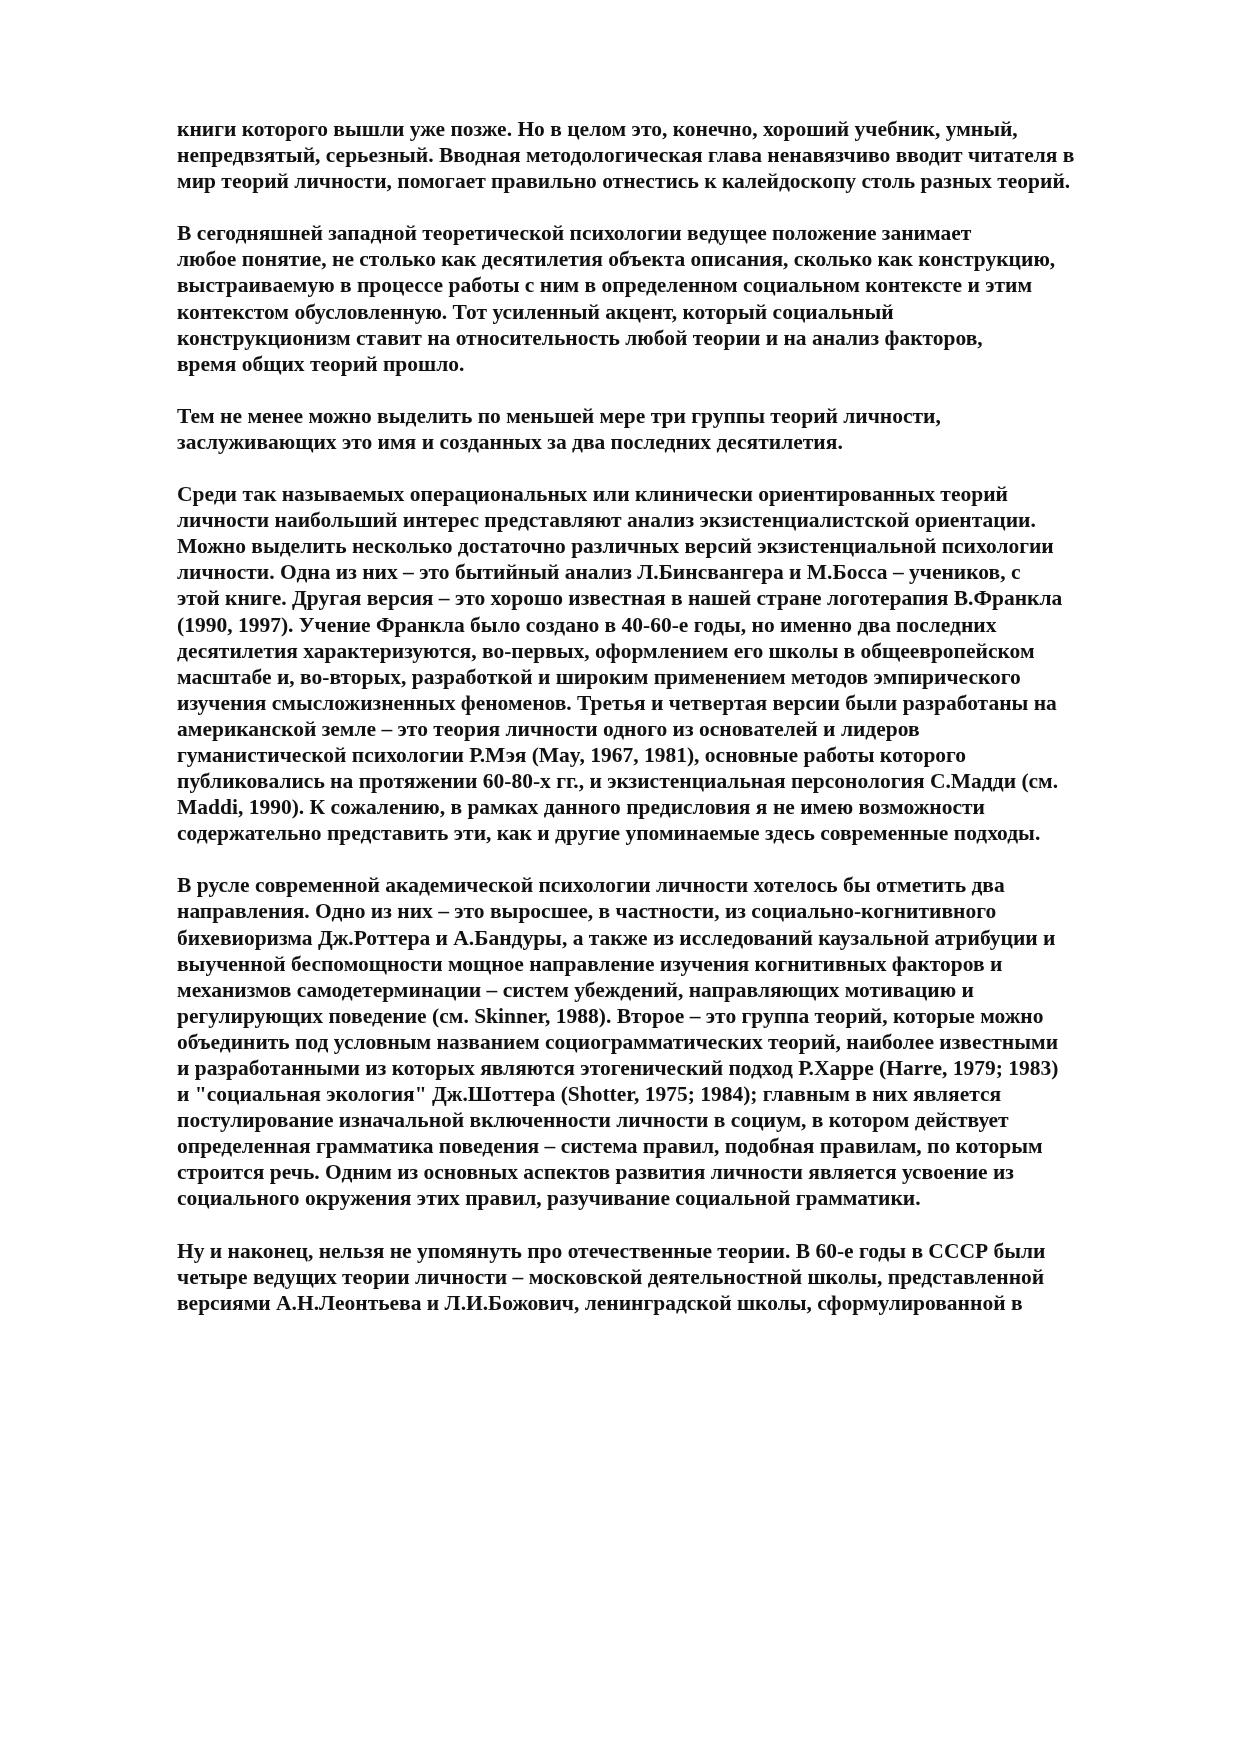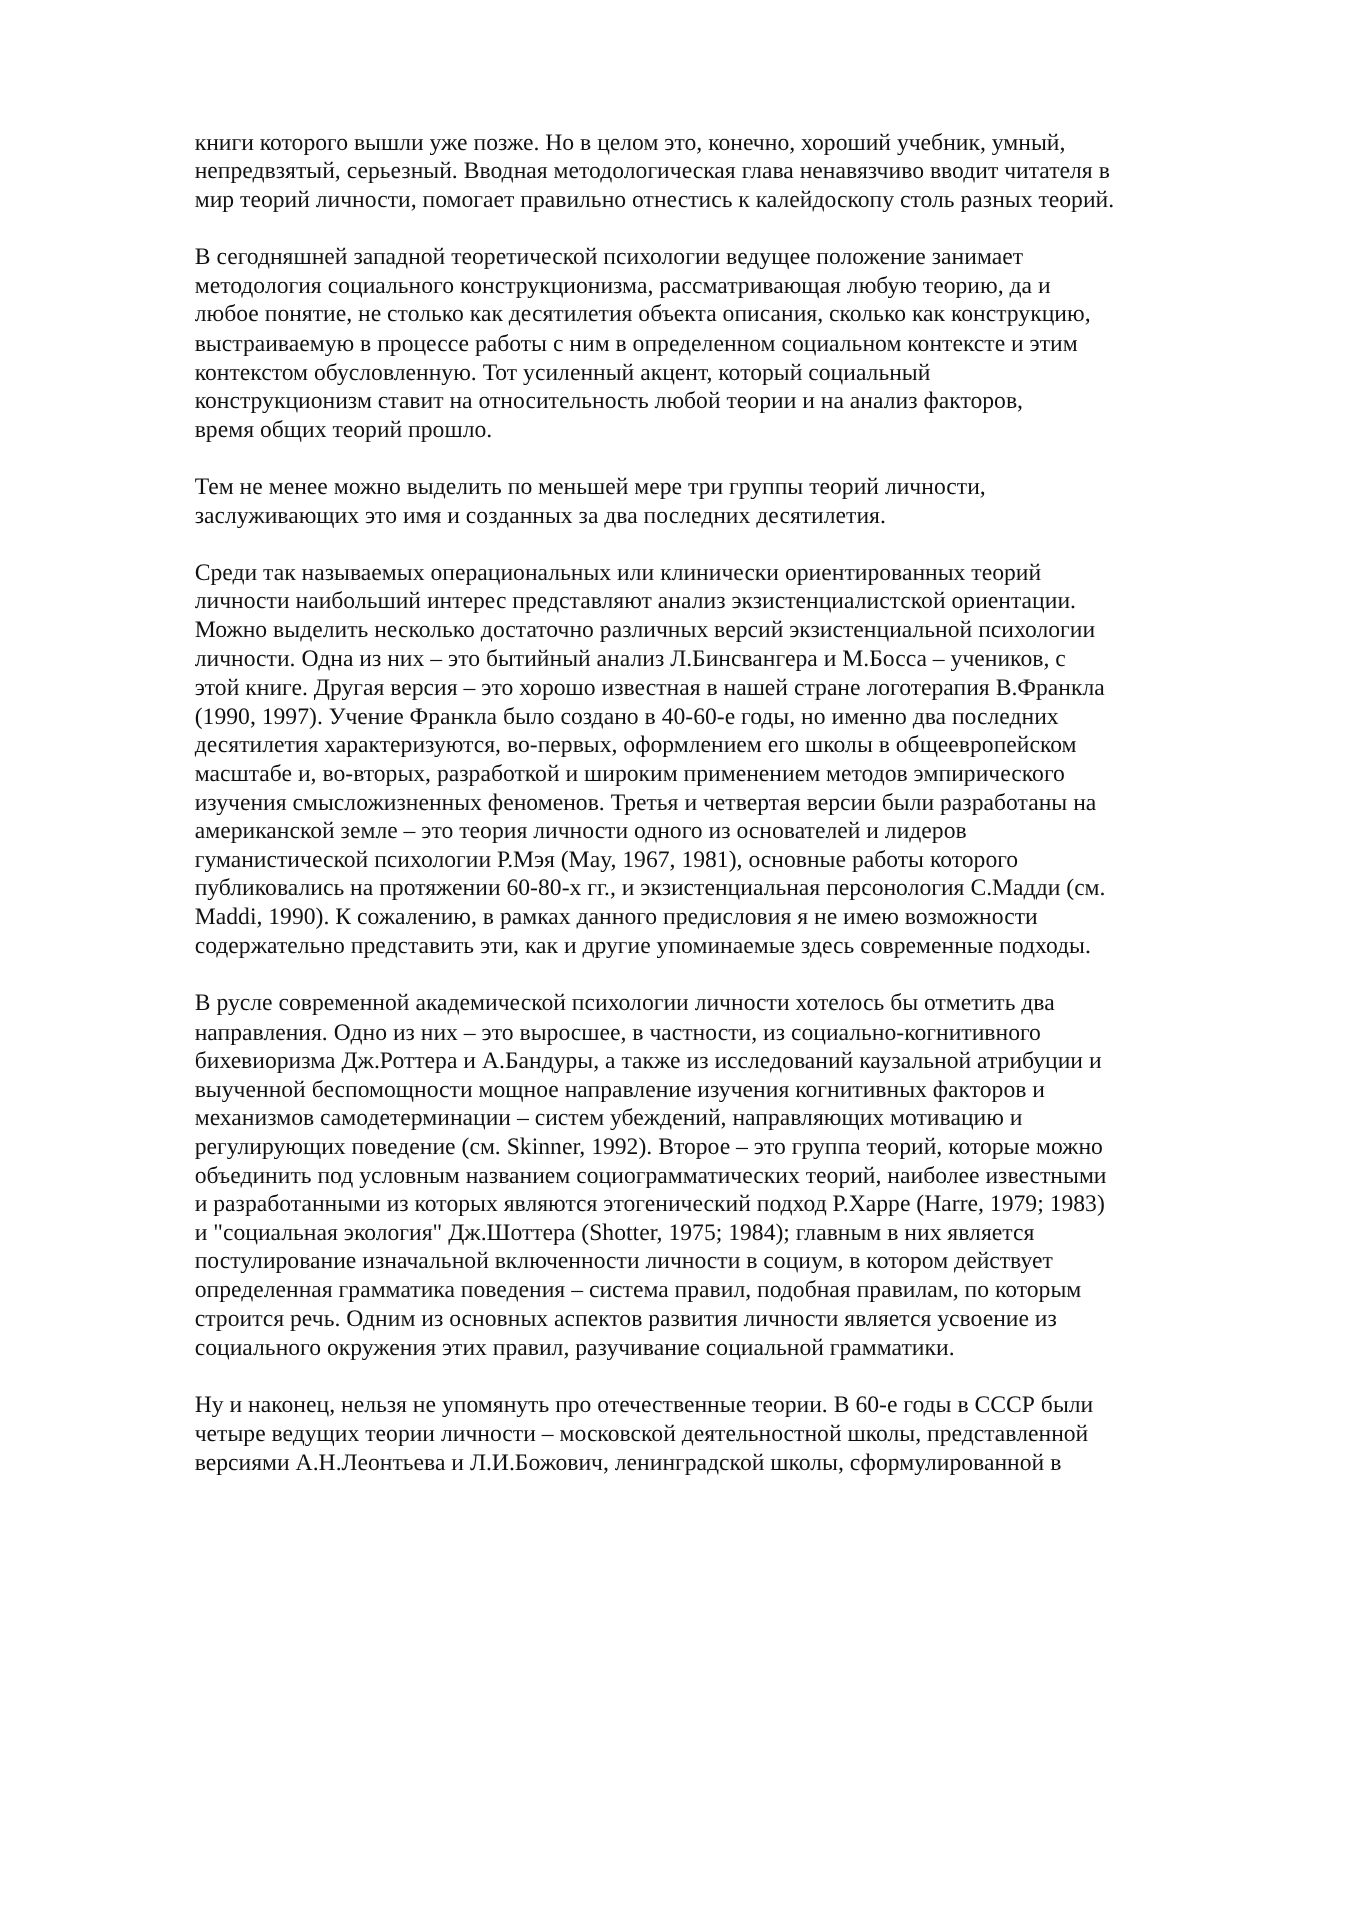--- a/index.html
+++ b/index.html
@@ -8,34 +8,33 @@
     position: absolute;
     left: 177px;
     top: 116px;
     width: 960px;
     font-family: "Liberation Serif", "DejaVu Serif", serif;
     font-size: 21.5px;
     line-height: 26.1px;
     color: #111111;
   }
   .para { margin: 0 0 26px 0; }
-  .line { display: block; white-space: nowrap; }
+  .line { display: block; white-space: nowrap; font-weight: bold; }
 </style>
 </head>
 <body>
 
 <div class="page" id="page">
     <p class="para">
       <span class="line">книги которого вышли уже позже. Но в целом это, конечно, хороший учебник, умный,</span>
       <span class="line">непредвзятый, серьезный. Вводная методологическая глава ненавязчиво вводит читателя в</span>
       <span class="line">мир теорий личности, помогает правильно отнестись к калейдоскопу столь разных теорий.</span>
     </p>
     <p class="para">
       <span class="line">В сегодняшней западной теоретической психологии ведущее положение занимает</span>
-      <span class="line">методология социального конструкционизма, рассматривающая любую теорию, да и</span>
       <span class="line">любое понятие, не столько как десятилетия объекта описания, сколько как конструкцию,</span>
       <span class="line">выстраиваемую в процессе работы с ним в определенном социальном контексте и этим</span>
       <span class="line">контекстом обусловленную. Тот усиленный акцент, который социальный</span>
       <span class="line">конструкционизм ставит на относительность любой теории и на анализ факторов,</span>
       <span class="line">время общих теорий прошло.</span>
     </p>
     <p class="para">
       <span class="line">Тем не менее можно выделить по меньшей мере три группы теорий личности,</span>
       <span class="line">заслуживающих это имя и созданных за два последних десятилетия.</span>
     </p>
@@ -54,21 +53,21 @@
       <span class="line">публиковались на протяжении 60-80-х гг., и экзистенциальная персонология С.Мадди (см.</span>
       <span class="line">Maddi, 1990). К сожалению, в рамках данного предисловия я не имею возможности</span>
       <span class="line">содержательно представить эти, как и другие упоминаемые здесь современные подходы.</span>
     </p>
     <p class="para">
       <span class="line">В русле современной академической психологии личности хотелось бы отметить два</span>
       <span class="line">направления. Одно из них – это выросшее, в частности, из социально-когнитивного</span>
       <span class="line">бихевиоризма Дж.Роттера и А.Бандуры, а также из исследований каузальной атрибуции и</span>
       <span class="line">выученной беспомощности мощное направление изучения когнитивных факторов и</span>
       <span class="line">механизмов самодетерминации – систем убеждений, направляющих мотивацию и</span>
-      <span class="line">регулирующих поведение (см. Skinner, 1992). Второе – это группа теорий, которые можно</span>
+      <span class="line">регулирующих поведение (см. Skinner, 1988). Второе – это группа теорий, которые можно</span>
       <span class="line">объединить под условным названием социограмматических теорий, наиболее известными</span>
       <span class="line">и разработанными из которых являются этогенический подход Р.Харре (Harre, 1979; 1983)</span>
       <span class="line">и "социальная экология" Дж.Шоттера (Shotter, 1975; 1984); главным в них является</span>
       <span class="line">постулирование изначальной включенности личности в социум, в котором действует</span>
       <span class="line">определенная грамматика поведения – система правил, подобная правилам, по которым</span>
       <span class="line">строится речь. Одним из основных аспектов развития личности является усвоение из</span>
       <span class="line">социального окружения этих правил, разучивание социальной грамматики.</span>
     </p>
     <p class="para">
       <span class="line">Ну и наконец, нельзя не упомянуть про отечественные теории. В 60-е годы в СССР были</span>

